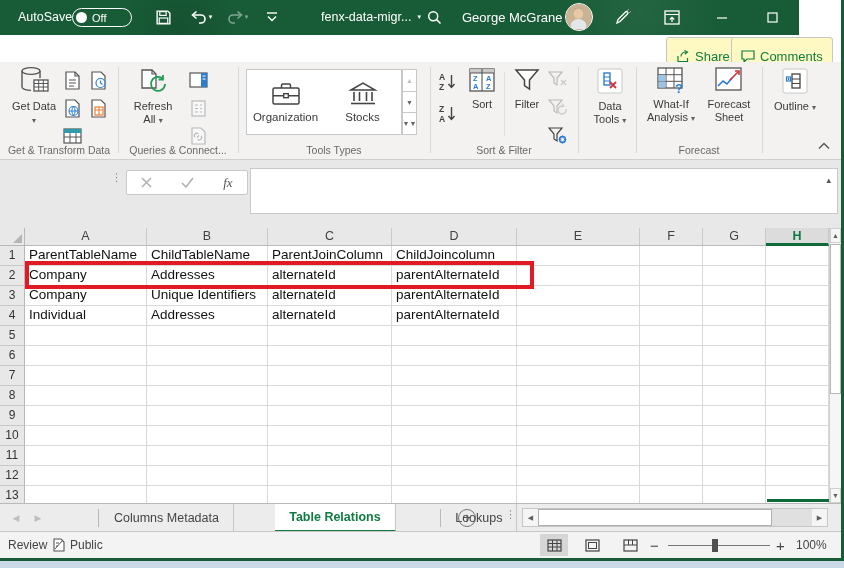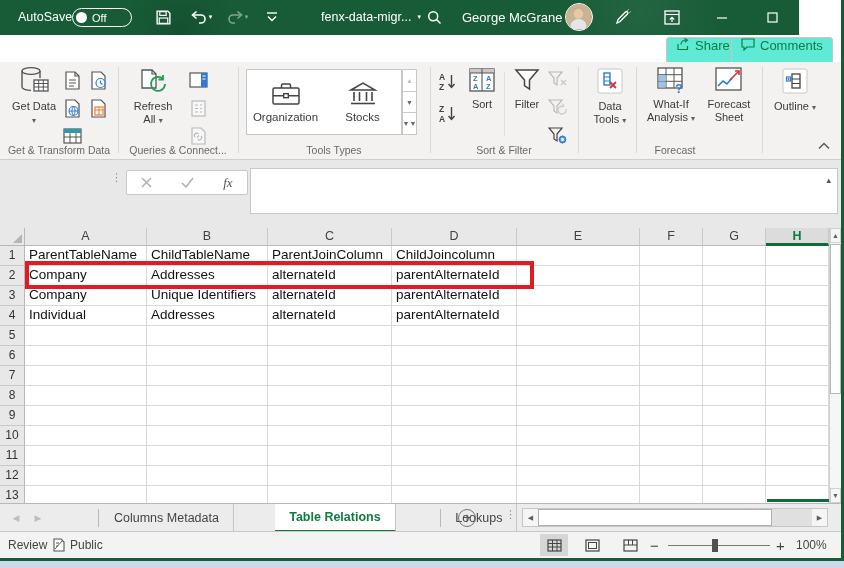--- a/index.html
+++ b/index.html
@@ -19,21 +19,21 @@
   .autosave-knob { width:11px; height:11px; border-radius:50%; background:#fff; }
   .tb-ic { position:absolute; top:7px; width:20px; height:20px; display:flex; align-items:center; justify-content:center; }
   .cap-btn { position:absolute; top:0; width:44px; height:35px; display:flex; align-items:center; justify-content:center; }
   .avatar { position:absolute; left:565px; top:3px; width:28px; height:28px; border-radius:50%; border:1.5px solid #fff; overflow:hidden; background:#b99c7e; }
 
   
   .tabrow { position:relative; width:844px; height:27px; background:#fff; }
   .rtab { position:relative; display:inline-block; height:27px; line-height:26px; padding:0 13px; font-size:13px; color:#444; cursor:default; }
   .rtab.active { color:#1a1a1a; font-weight:bold; }
   .rtab.active::after { content:""; position:absolute; left:10px; right:10px; bottom:0; height:3px; background:#107c41; }
-  .pill-btn { position:absolute; top:2px; height:38px; border:1px solid #c8c6c4; border-radius:3px; background:#5eead4; color:#107c41; font-size:13px; display:flex; gap:5px; padding:0 9px; }
+  .pill-btn { position:absolute; top:2px; height:38px; border:1px solid #c8c6c4; border-radius:3px; background:#fef9c3; color:#107c41; font-size:13px; display:flex; align-items:center; gap:5px; padding:0 9px; }
 
   
   .ribbon { position:relative; width:844px; height:98px; background:#f3f2f1; border-bottom:1px solid #cfcfcf; overflow:hidden; }
   .gdiv { position:absolute; top:5px; height:86px; width:1px; background:#d8d8d8; }
   .glabel { position:absolute; bottom:3px; font-size:10.5px; color:#696969; text-align:center; white-space:nowrap; }
   .bigbtn { position:absolute; top:4px; display:flex; flex-direction:column; align-items:center; text-align:center; }
   .bigbtn .blabel { font-size:11px; color:#3b3a39; line-height:13px; margin-top:4px; }
   .chev { font-size:8px; color:#605e5c; }
   .smbtn { position:absolute; width:24px; height:24px; display:flex; align-items:center; justify-content:center; }
   .gallery { position:absolute; left:246px; top:7px; width:156px; height:66px; background:#fff; border:1px solid #c8c8c8; display:flex; }
@@ -381,21 +381,21 @@
     </div>
     <div class="bigbtn" style="left:702px;width:54px">
       <svg width="30" height="28" viewBox="0 0 30 28">
           <rect x="2" y="2" width="25" height="22" fill="#fff" stroke="#555" stroke-width="1.3"></rect>
           <path d="M4 20l5-5 4 3 5-6" fill="none" stroke="#2b7cd3" stroke-width="1.6"></path>
           <path d="M16 14l9-9" stroke="#d13438" stroke-width="1.6"></path>
           <path d="M25 9V5h-4" fill="none" stroke="#d13438" stroke-width="1.6"></path>
         </svg>
       <div class="blabel"><span>Forecast Sheet</span></div>
     </div>
-    <div class="glabel" style="left:612px;width:126px">Forecast</div>
+    <div class="glabel" style="left:636px;width:126px">Forecast</div>
     <div class="gdiv" style="left:762px"></div>
 
     <div class="bigbtn" style="left:770px;width:50px">
       <svg width="30" height="30" viewBox="0 0 30 30">
           <rect x="3" y="3" width="24" height="24" rx="2" fill="#fff" stroke="#c8c8c8" stroke-width="1"></rect>
           <rect x="12" y="8" width="8" height="14" fill="none" stroke="#444" stroke-width="1.3"></rect>
           <path d="M12 13h8 M12 17.5h8" stroke="#444" stroke-width="1.1"></path>
           <rect x="6.5" y="11" width="4" height="4" fill="none" stroke="#2b7cd3" stroke-width="1.2"></rect>
           <path d="M8.5 12v2 M7.5 13h2" stroke="#2b7cd3" stroke-width="1"></path>
         </svg>

